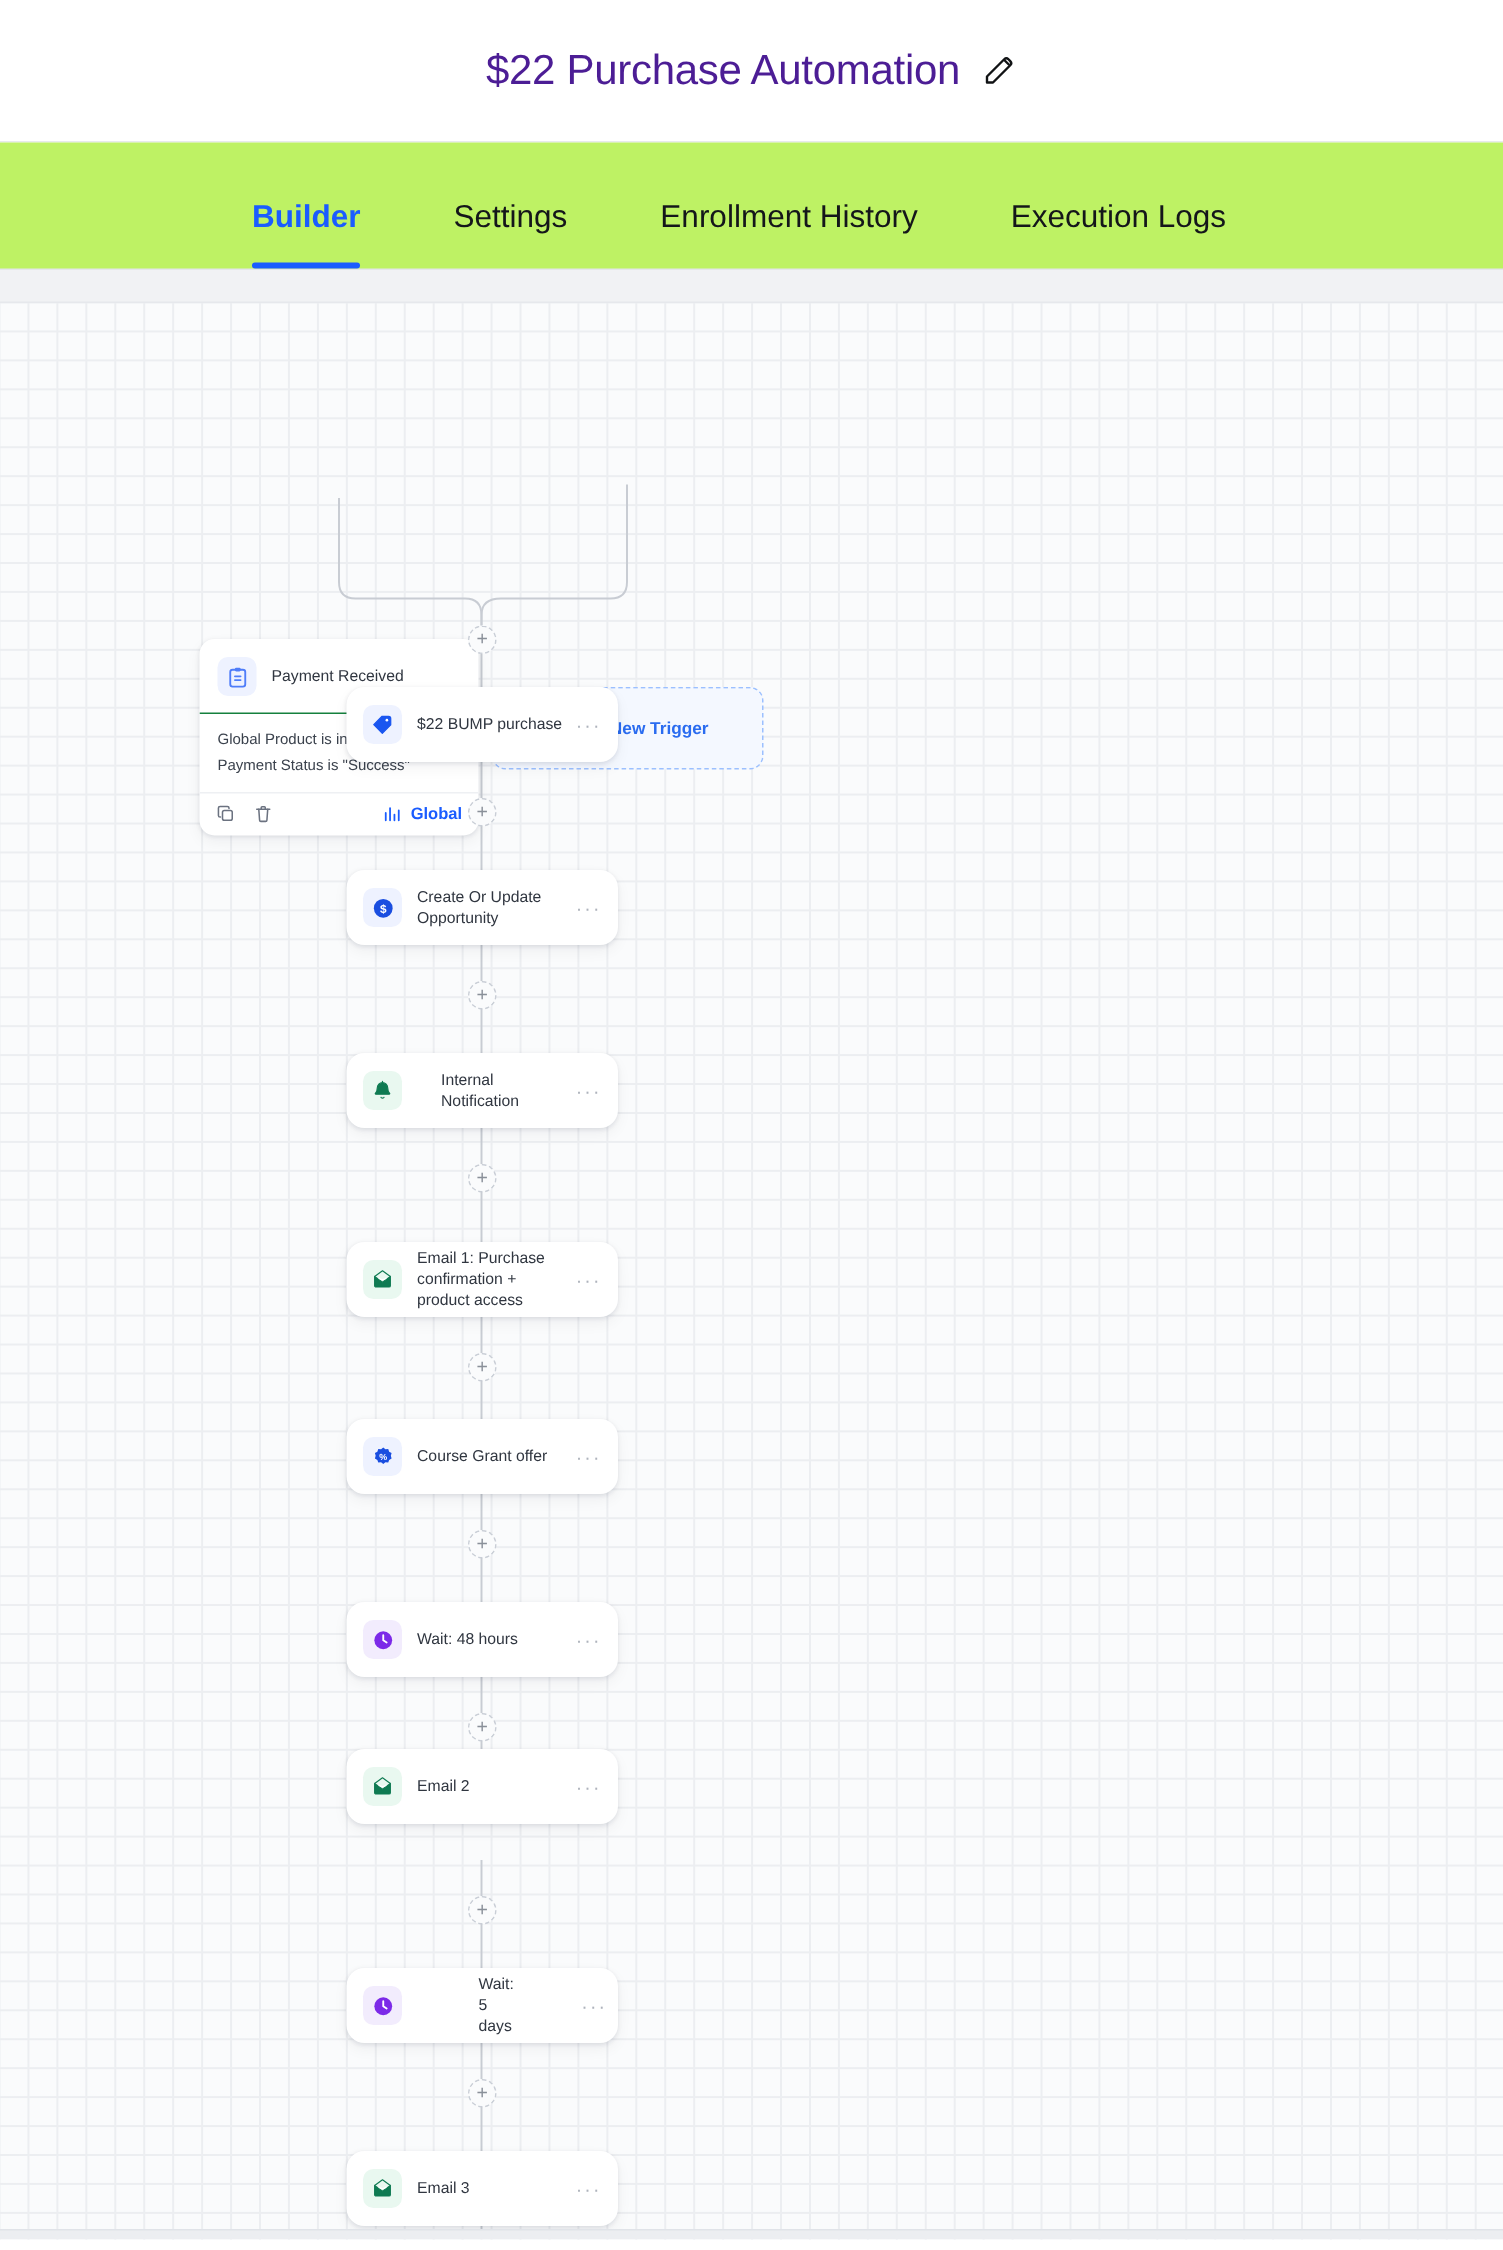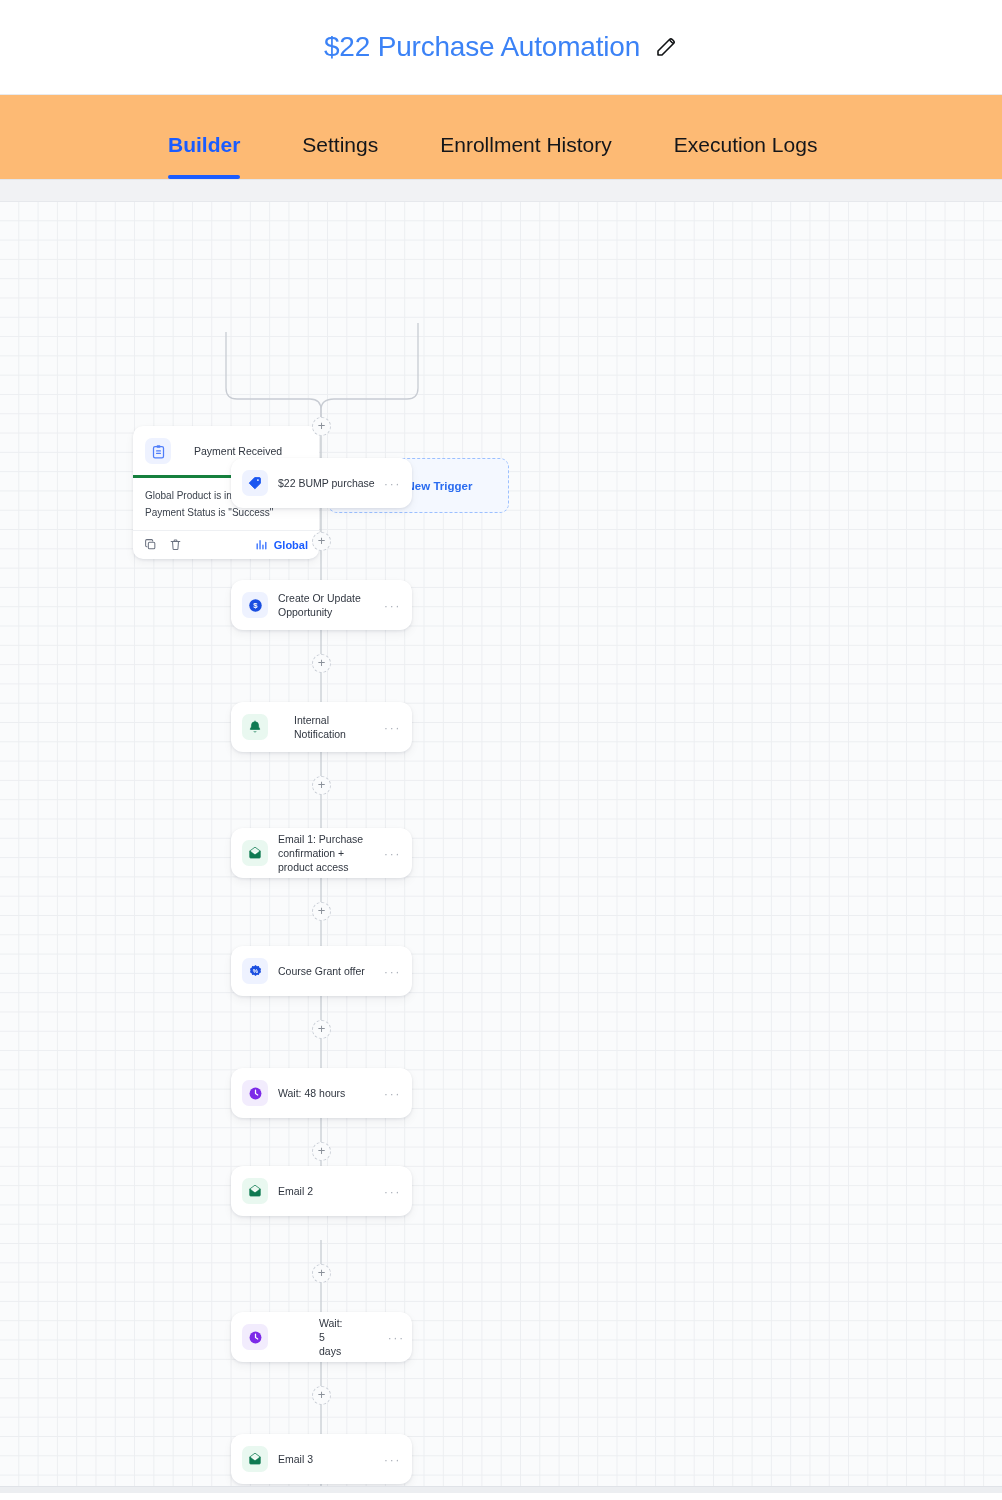--- a/index.html
+++ b/index.html
@@ -16,29 +16,29 @@
     background: #ffffff;
     display: flex;
     align-items: center;
     justify-content: center;
     border-bottom: 1px solid #e8eaed;
   }
   .title-wrap { display: flex; align-items: center; gap: 14px; }
   .page-title {
     font-size: 28px;
     font-weight: 400;
-    color: #3b82f6;
+    color: #4c1d95;
     letter-spacing: -0.2px;
   }
   .pencil-icon { display: block; width: 24px; height: 24px; cursor: pointer; }
 
   
   .tabbar {
     height: 85px;
-    background: #fdba74;
+    background: #bef264;
     display: flex;
     align-items: flex-end;
     padding-left: 168px;
     gap: 62px;
     border-bottom: 1px solid #e4e6ea;
   }
   .tab {
     position: relative;
     font-size: 21px;
     color: #14161a;
@@ -91,23 +91,23 @@
   }
 
   
   .trigger-card {
     left: 133px; top: 224px;
     width: 186px;
     border-radius: 10px;
     overflow: hidden;
   }
   .trigger-head {
-    display: flex; align-items: center; gap: 23px;
+    display: flex; align-items: center; gap: 10px;
     padding: 12px 12px 11px 12px;
-    border-bottom: 3px solid #15803d;
+    border-bottom: 1px solid #15803d;
   }
   .trigger-title { font-size: 10.5px; color: #303640; }
   .trigger-body { padding: 10px 12px 9px 12px; border-bottom: 1px solid #eef0f3; }
   .cond-line {
     font-size: 10px;
     color: #3b424d;
     line-height: 1.65;
     white-space: nowrap;
     overflow: hidden;
     text-overflow: ellipsis;

